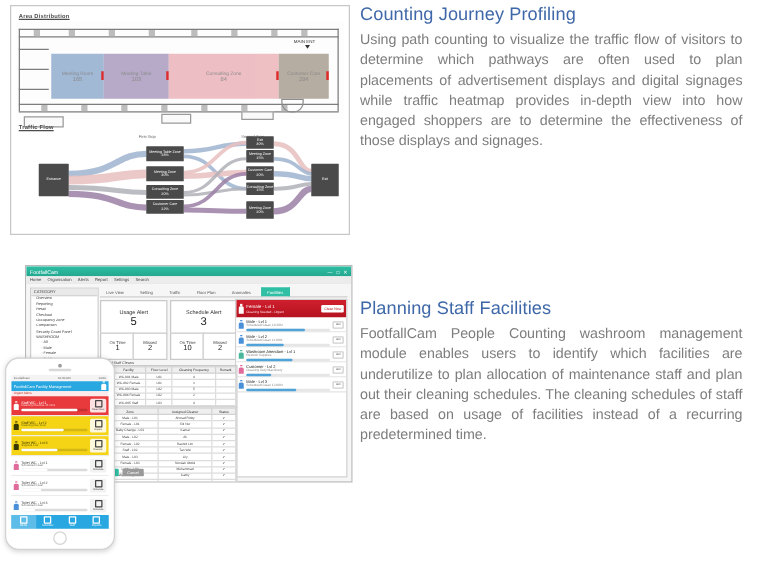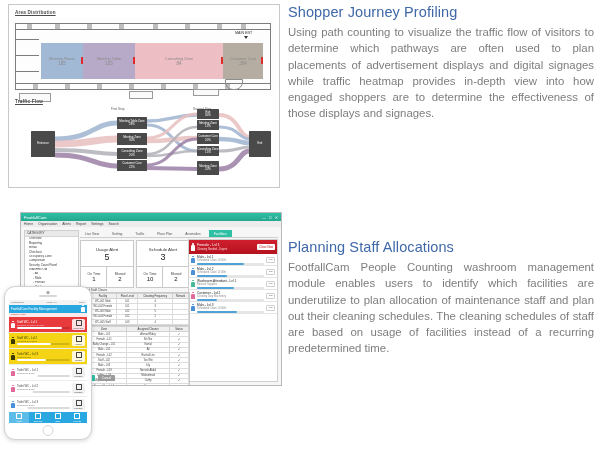--- a/index.html
+++ b/index.html
@@ -288,26 +288,26 @@
    </div>
           <div class="sk-node" style="left:184px;top:56px;width:22px;height:14px;">
      <span>Meeting Zone</span>
      <span>20%</span>
    </div>
         </div>
     </div>
   </div>
 
   <div class="txtcol" id="text-shopper">
-    <h2 class="sec-title">Shopper Journey Profiling</h2>
+    <h2 class="sec-title">Counting Journey Profiling</h2>
     <p class="sec-body">Using path counting to visualize the traffic flow of visitors to determine which pathways are often used to plan placements of advertisement displays and digital signages while traffic heatmap provides in-depth view into how engaged shoppers are to determine the effectiveness of those displays and signages.</p>
   </div>
 
   <div class="txtcol" id="text-staff">
-    <h2 class="sec-title">Planning Staff Allocations</h2>
+    <h2 class="sec-title">Planning Staff Facilities</h2>
     <p class="sec-body">FootfallCam People Counting washroom management module enables users to identify which facilities are underutilize to plan allocation of maintenance staff and plan out their cleaning schedules. The cleaning schedules of staff are based on usage of facilities instead of a recurring predetermined time.</p>
   </div>
 
   <div class="shot" id="shot-dashboard">
     <div class="dash">
 
       <div class="dash-title">
         <span>FootfallCam</span>
         <span class="dash-win">—  □  ✕</span>
       </div>

